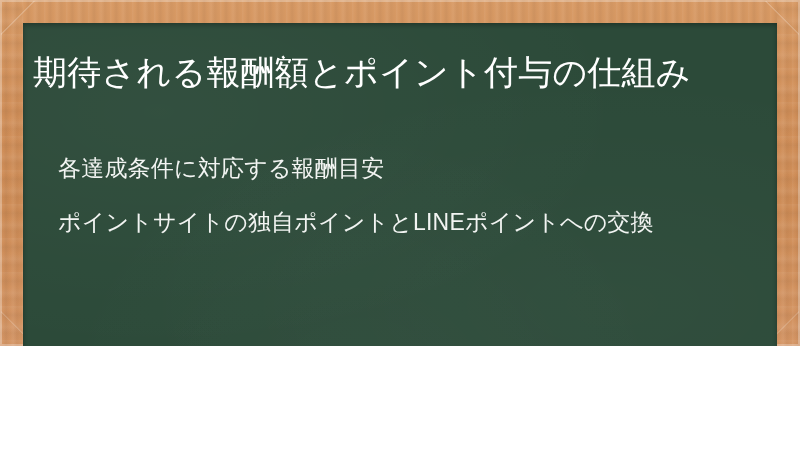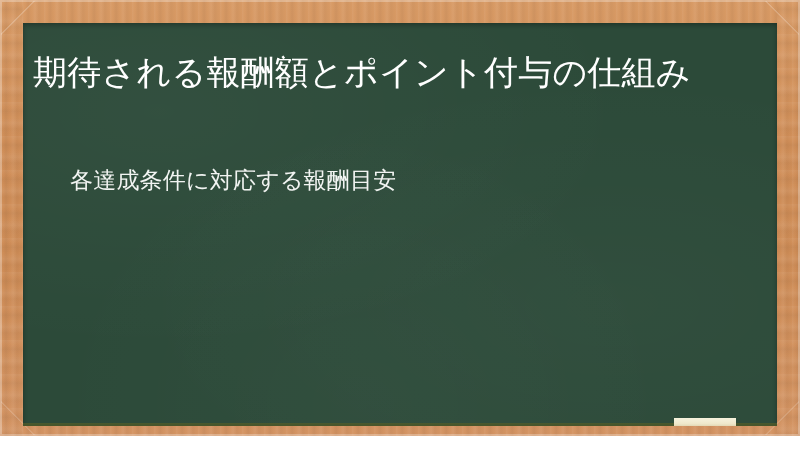--- a/index.html
+++ b/index.html
@@ -3,21 +3,21 @@
 <meta charset="utf-8">
 <style>
   html, body {
     margin: 0;
     padding: 0;
     background: #ffffff;
   }
   #slide {
     position: relative;
     width: 800px;
-    height: 436px;
+    height: 346px;
     overflow: hidden;
     font-family: "Liberation Sans", "DejaVu Sans", sans-serif;
     background: #d4905c;
   }
 
   
   .frame {
     position: absolute;
     inset: 0;
     background:
@@ -127,21 +127,21 @@
     line-height: 1.30;
     font-weight: 400;
     letter-spacing: 0.2px;
     white-space: pre-wrap;
   }
   .bullets {
     position: absolute;
     left: 35px;
     top: 129px;
     width: 690px;
-    margin: 12px;
+    margin: 0;
     padding: 0;
     list-style: none;
   }
   .bullet {
     color: #f2f4f2;
     font-size: 23px;
     line-height: 1.42;
     font-weight: 400;
     margin: 0 0 21px 0;
     letter-spacing: 0.2px;
@@ -174,20 +174,21 @@
   <div class="miter bl"></div>
   <div class="miter br"></div>
 
   <div class="board">
     <div class="content">
 
       <h1 class="title">期待される報酬額とポイント付与の仕組み</h1>
 
       <ul class="bullets">
         <li class="bullet">各達成条件に対応する報酬目安</li>
+        <li class="bullet">ポイントサイトの独自ポイントとLINEポイントへの交換</li>
       </ul>
 
     </div>
 
     <div class="eraser"></div>
   </div>
 
   <div class="board-bottom-line"></div>
 
 </div>

